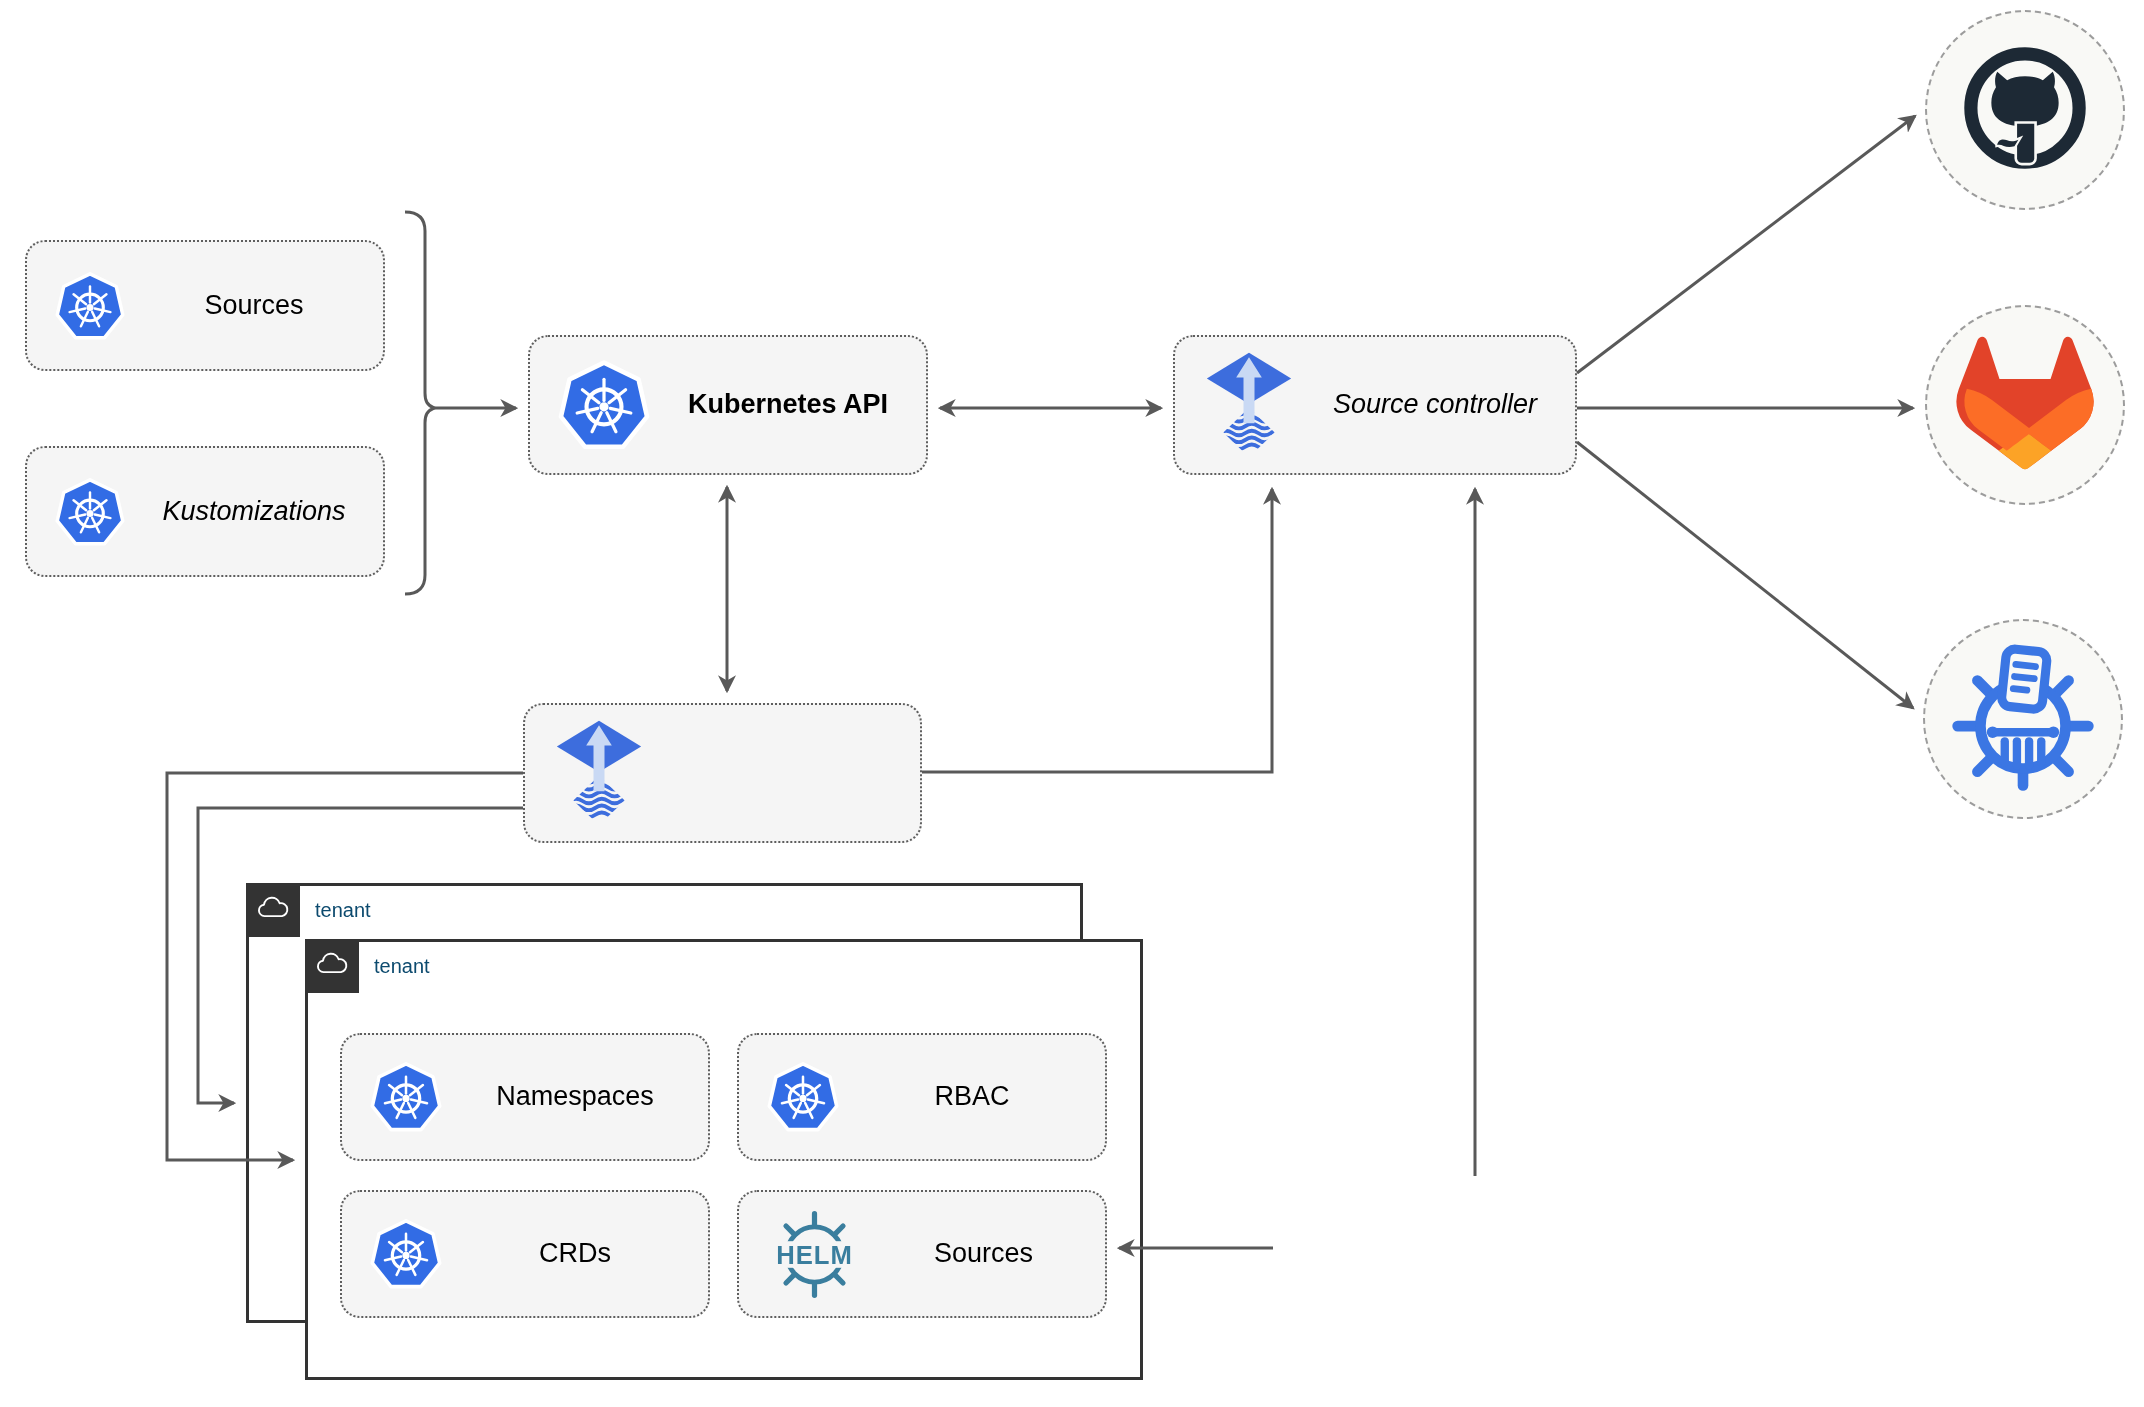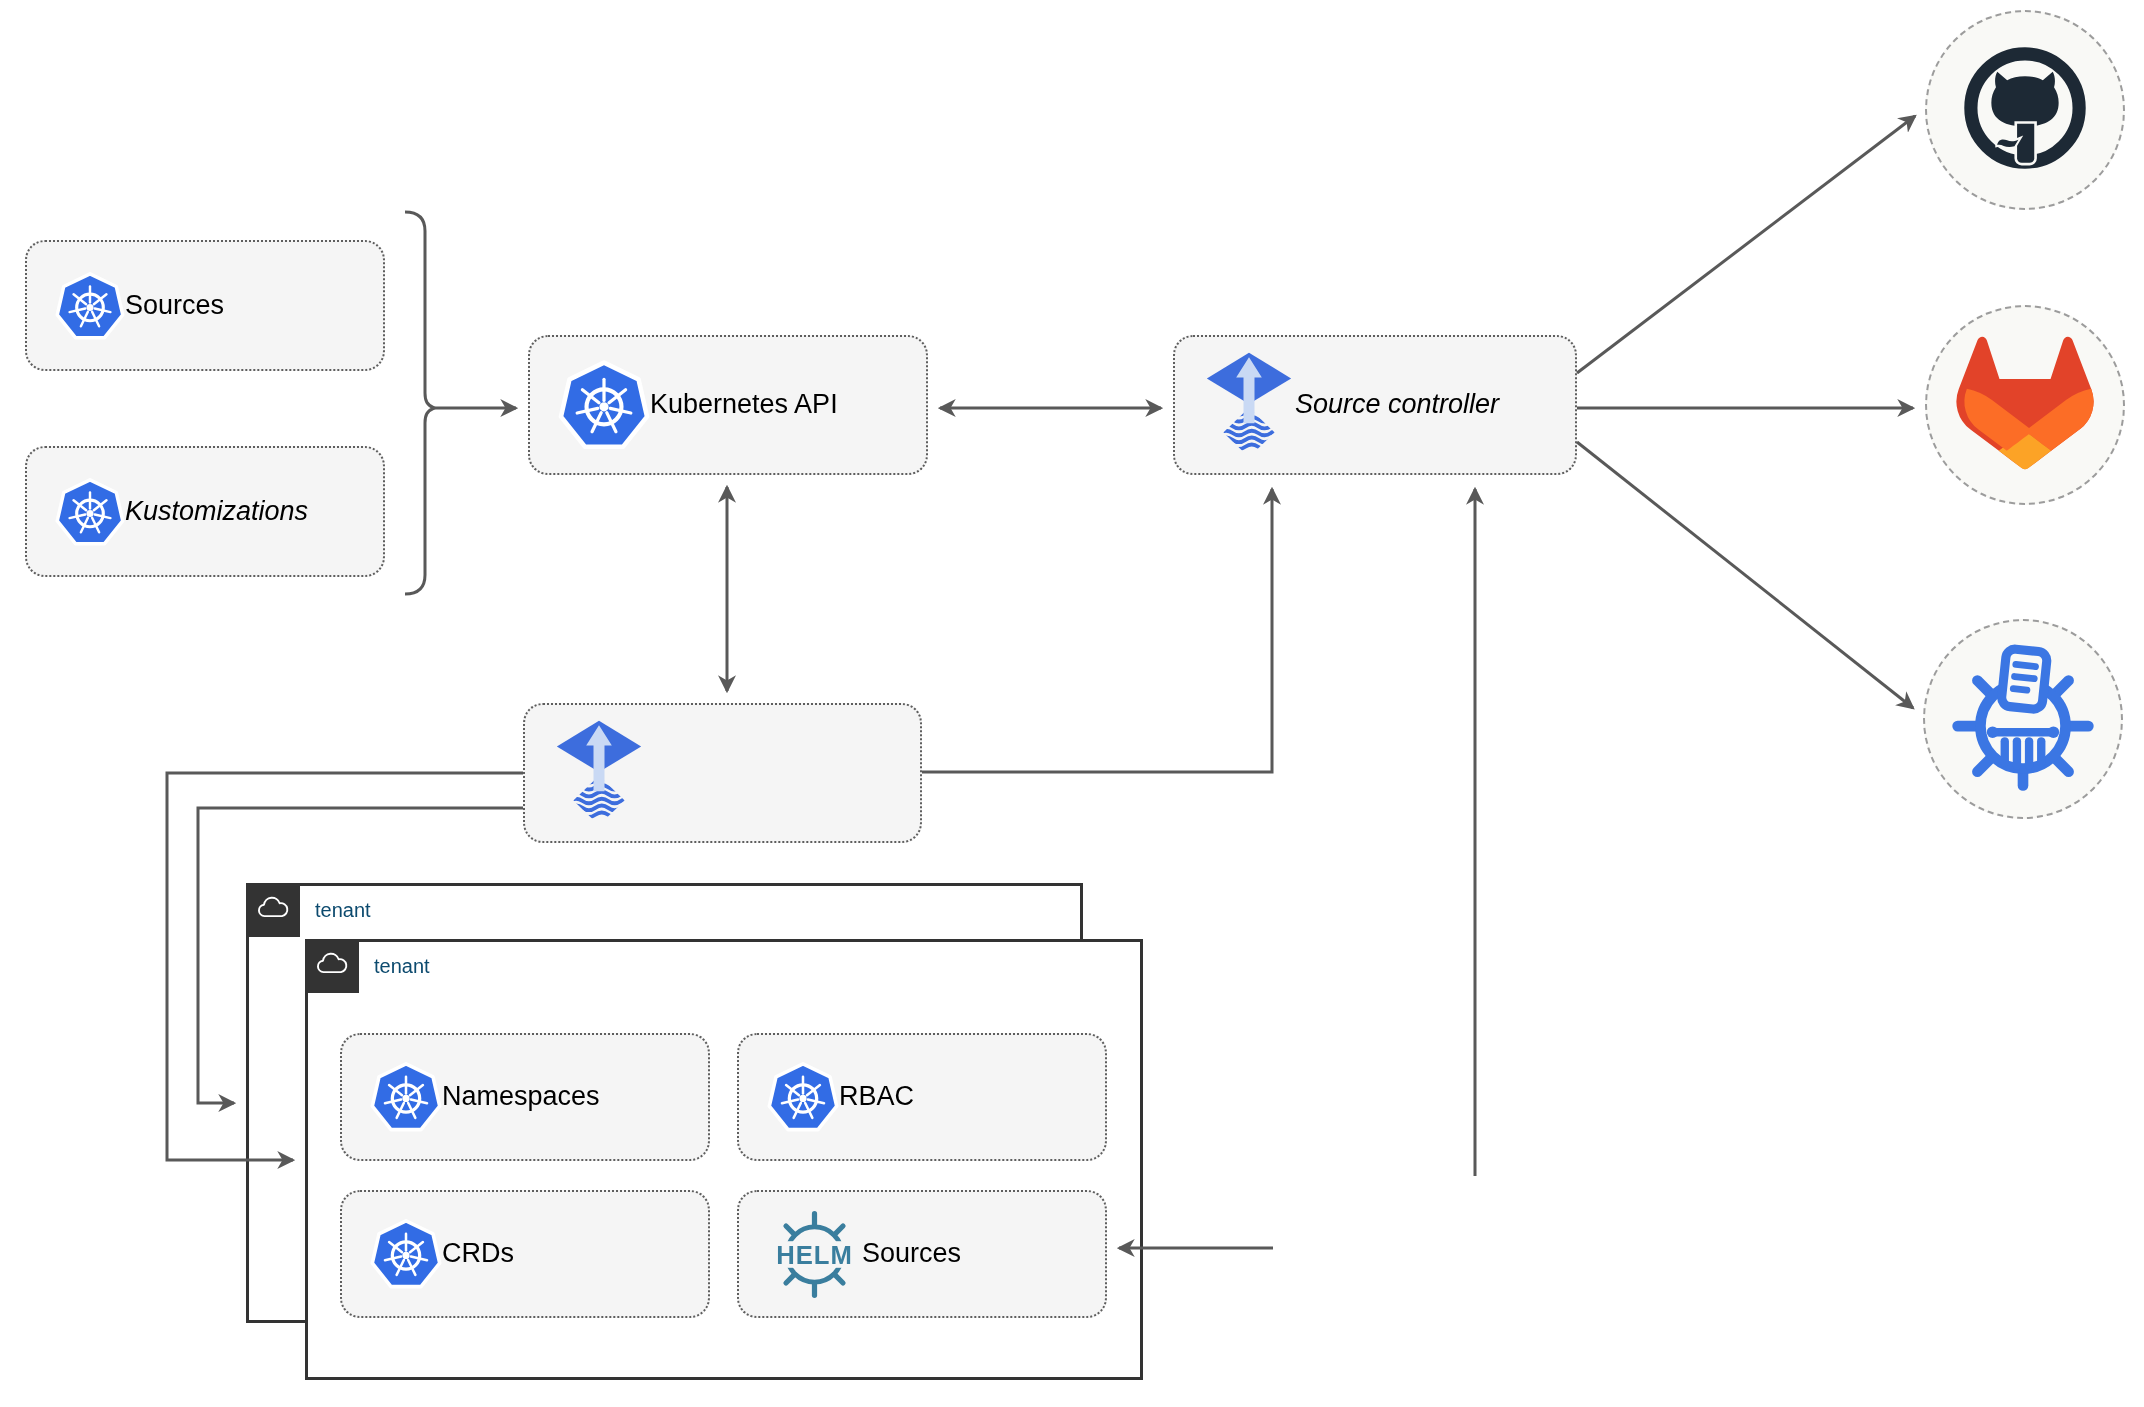--- a/index.html
+++ b/index.html
@@ -3,21 +3,21 @@
 <meta charset="utf-8">
 <style>
   html,body{margin:0;padding:0;background:#ffffff;}
   body{font-family:"Liberation Sans", sans-serif;}
   .canvas{position:relative;width:2144px;height:1407px;background:#ffffff;overflow:hidden;}
 
   
   .node{position:absolute;box-sizing:border-box;background:#f5f5f5;border:2px dotted #5e5e5e;
         border-radius:20px;display:flex;align-items:center;}
   .node .icon{flex:0 0 auto;margin-left:28px;display:flex;align-items:center;justify-content:center;}
-  .node .label{flex:1;display:flex;justify-content:flex-start;}
+  .node .label{flex:1;display:flex;justify-content:center;}
   .node .label span{display:inline-block;max-width:212px;text-align:center;font-size:27px;
         line-height:1.32;color:#000;}
 
   
   .tenant{position:absolute;box-sizing:border-box;background:#ffffff;border:3px solid #333333;}
   .tenant-tab{position:absolute;left:-3px;top:-3px;width:54px;height:54px;background:#333333;
         display:flex;align-items:center;justify-content:center;}
   .tenant-label{position:absolute;left:66px;top:13px;font-size:20px;color:#0c4a6e;}
 
   
@@ -178,21 +178,21 @@
           <line x1="44.5" y1="47.6" x2="26.5" y2="33.3"></line>
         </g>
         <circle cx="50" cy="52" r="5" fill="#ffffff"></circle>
       </svg>
     </span>
     <span class="label">
         <span>Kustomizations</span>
       </span>
   </div>
 
-  <div class="node z3" style="left:528px;top:335px;width:400px;height:140px;">
+  <div class="node z3" style="left:528px;top:335px;width:400px;height:140px;font-weight:bold;">
     <span class="icon">
       <svg width="92" height="92" viewBox="0 0 100 100">
         <polygon points="50,4 87.5,22.1 96.8,62.7 70.8,95.3 29.2,95.3 3.2,62.7 12.5,22.1" fill="#326ce5" stroke="#ffffff" stroke-width="5" stroke-linejoin="round"></polygon>
         <circle cx="50" cy="52" r="19" fill="none" stroke="#ffffff" stroke-width="4.5"></circle>
         <g stroke="#ffffff" stroke-width="3.5" stroke-linecap="round">
           <line x1="50" y1="45" x2="50" y2="22"></line>
             <line x1="55.5" y1="47.6" x2="73.5" y2="33.3"></line>
           <line x1="56.8" y1="53.6" x2="79.2" y2="58.7"></line>
             <line x1="53" y1="58.3" x2="63" y2="79"></line>
           <line x1="47" y1="58.3" x2="37" y2="79"></line>

